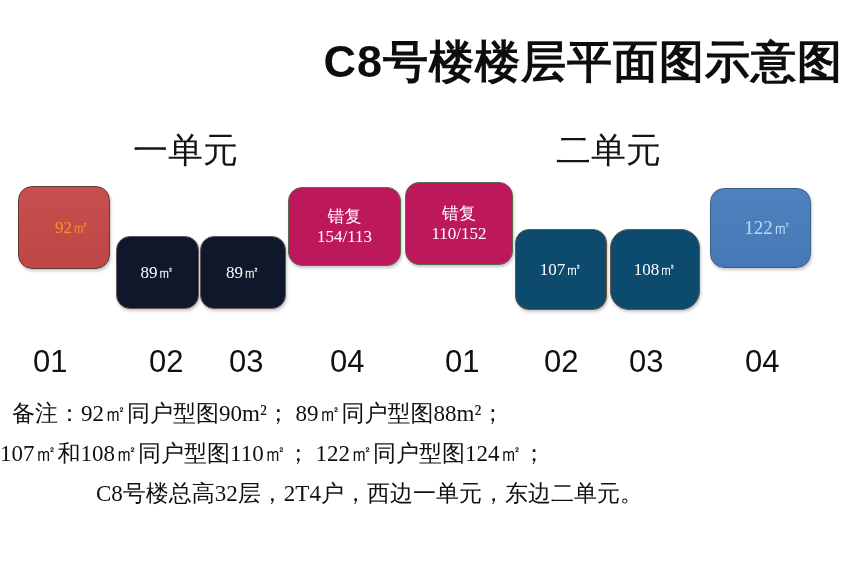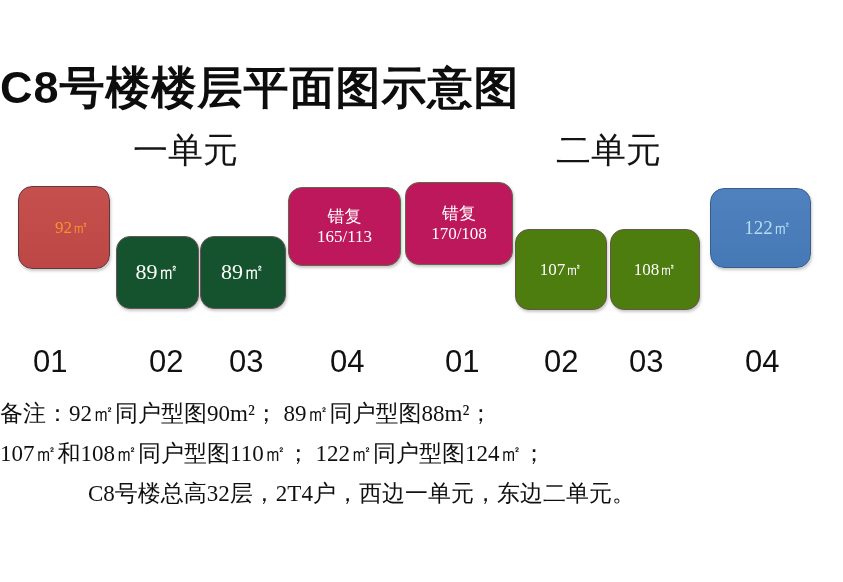--- a/index.html
+++ b/index.html
@@ -16,23 +16,23 @@
     width: 843px;
     height: 582px;
     background: #ffffff;
     overflow: hidden;
   }
 
   
   .title {
     position: absolute;
     left: 0;
-    top: 58px;
+    top: 32px;
     width: 843px;
-    text-align: left;
+    text-align: right;
     font-family: "Liberation Sans", "DejaVu Sans", sans-serif;
     font-size: 45px;
     font-weight: 700;
     letter-spacing: 1px;
     color: #0d0d0d;
     white-space: nowrap;
   }
   .unit-label {
     position: absolute;
     top: 127px;
@@ -64,34 +64,34 @@
   }
   .unitbox .l1, .unitbox .l2 { display: block; white-space: nowrap; }
 
   .b-red {
     background: linear-gradient(180deg, #c6504e 0%, #bd4744 100%);
     border-color: #5e3a3c;
     color: #f59331;
     font-size: 17px;
   }
   .b-pink {
-    background: #14532d;
+    background: #0f172a;
     border-color: #6a545c;
     color: #ffffff;
-    font-size: 22px;
+    font-size: 17px;
     text-align: right;
   }
   .b-green {
     background: #be185d;
     border-color: #5f6a4c;
     color: #ffffff;
     font-size: 17px;
   }
   .b-peach {
-    background: #4d7c0f;
+    background: #0c4a6e;
     border-color: #6a5549;
     color: #ffffff;
     font-size: 17px;
   }
   .b-blue {
     background: linear-gradient(180deg, #5081bf 0%, #4579b6 100%);
     border-color: #3b5e89;
     color: #b7dcf2;
     font-size: 19px;
     padding-left: 15px;
@@ -117,23 +117,23 @@
     width: 843px;
   }
   .note-line {
     font-family: "Liberation Serif", "DejaVu Serif", serif;
     font-size: 23px;
     color: #101010;
     white-space: nowrap;
     line-height: 40px;
     height: 40px;
   }
-  .note-line.n1 { padding-left: 0; }
+  .note-line.n1 { padding-left: 12px; }
   .note-line.n2 { }
-  .note-line.n3 { padding-left: 88px; }
+  .note-line.n3 { padding-left: 88px; margin-left: 8px; }
 </style>
 </head>
 <body>
 
 <div id="stage">
 
   <div class="title">C8号楼楼层平面图示意图</div>
 
   <div class="unit-label u2">二单元</div>
   <div class="unit-label u1">一单元</div>
@@ -147,33 +147,33 @@
     <div class="unitbox b-pink" style="left:116px; top:236px; width:83px; height:73px;">
       <span class="l1">89㎡</span>
     </div>
 
     <div class="unitbox b-pink" style="left:200px; top:236px; width:86px; height:73px;">
       <span class="l1">89㎡</span>
     </div>
 
     <div class="unitbox b-green" style="left:288px; top:187px; width:113px; height:79px;">
       <span class="l1">错复</span>
-      <span class="l2">165/113</span>
+      <span class="l2">154/113</span>
     </div>
 
     <div class="unitbox b-green" style="left:405px; top:182px; width:108px; height:83px;">
       <span class="l1">错复</span>
-      <span class="l2">170/108</span>
+      <span class="l2">110/152</span>
     </div>
 
     <div class="unitbox b-peach" style="left:515px; top:229px; width:92px; height:81px;">
       <span class="l1">107㎡</span>
     </div>
 
-    <div class="unitbox b-peach" style="left:610px; top:229px; width:90px; height:81px;">
+    <div class="unitbox b-peach" style="left:610px; top:229px; width:90px; height:81px;border-radius:19px;">
       <span class="l1">108㎡</span>
     </div>
 
     <div class="unitbox b-blue" style="left:710px; top:188px; width:101px; height:80px;">
       <span class="l1">122㎡</span>
     </div>
 
   </div>
 
   <div class="numrow">

